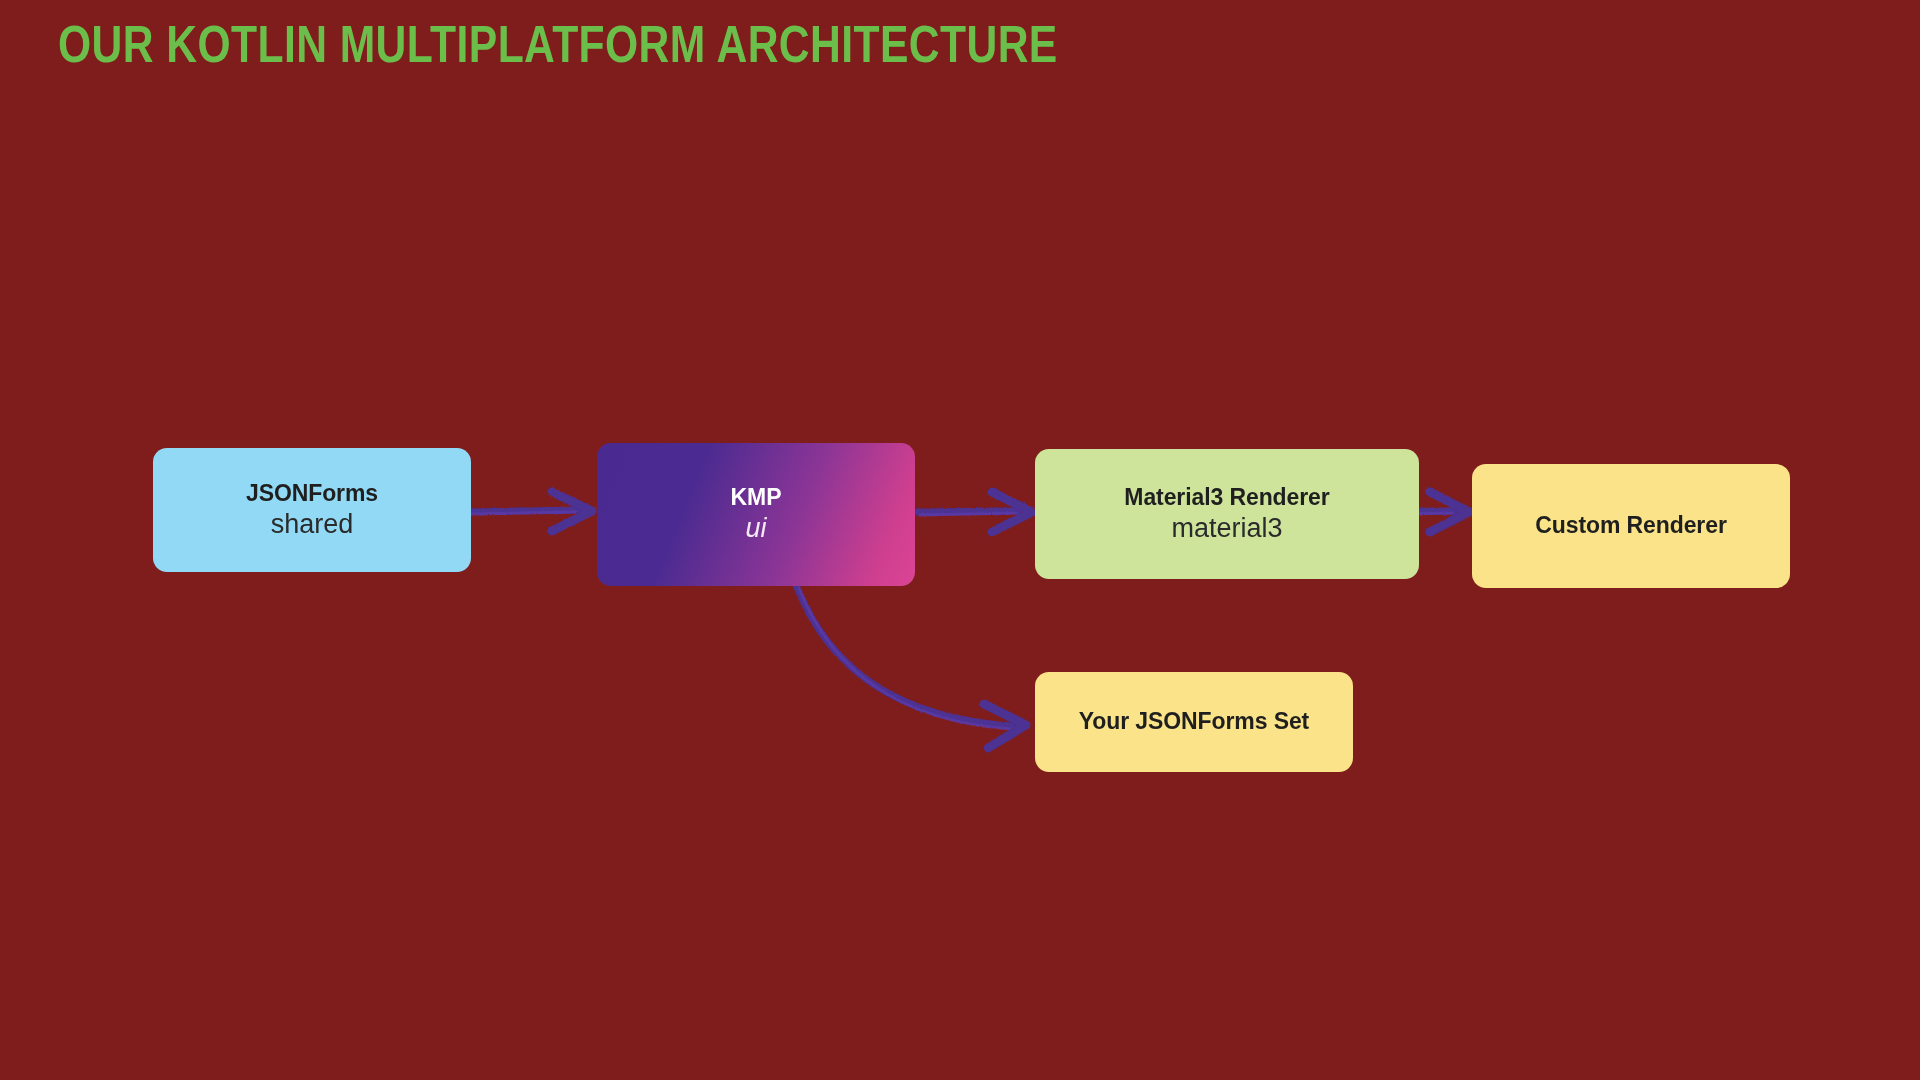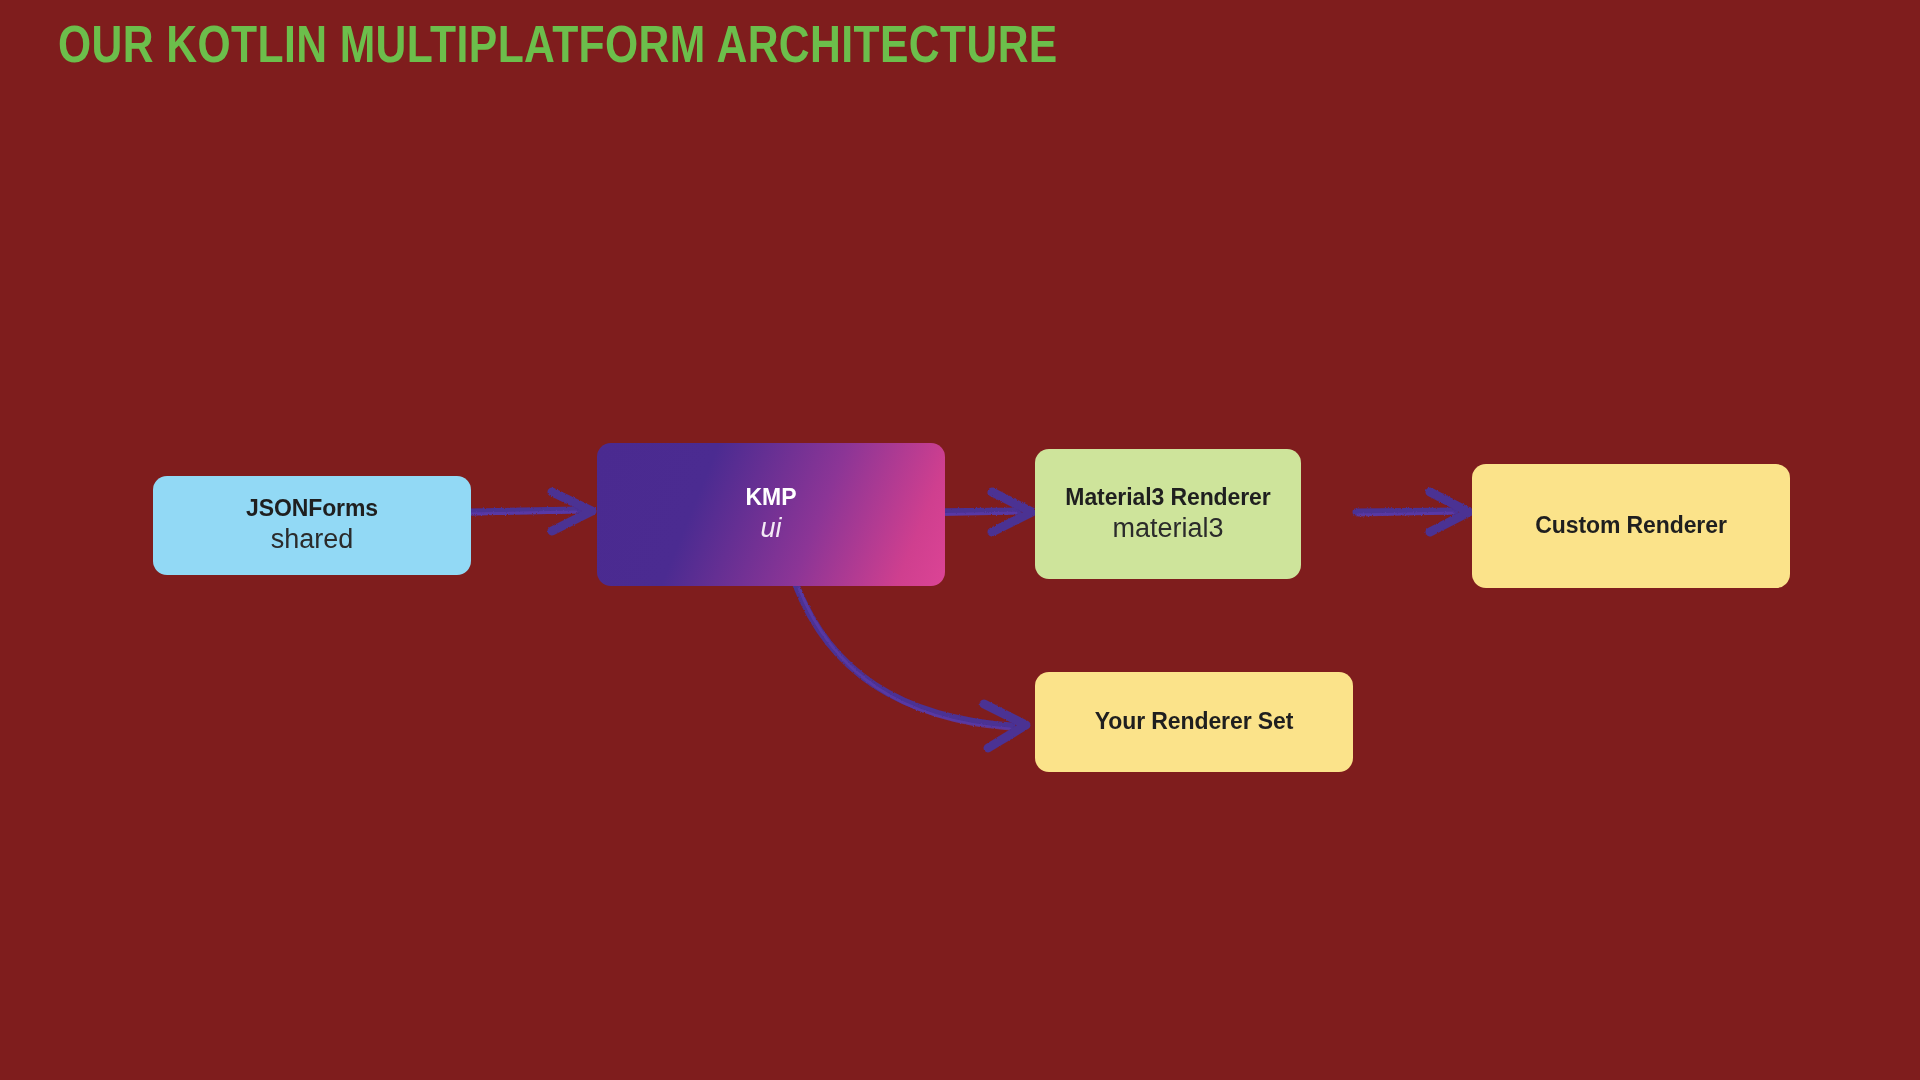--- a/index.html
+++ b/index.html
@@ -82,42 +82,42 @@
     font-weight: 400;
     font-size: 27px;
     color: #2b2b2b;
     margin-top: 2px;
     white-space: nowrap;
   }
 
   
   #node-jsonforms {
     left: 153px;
-    top: 476px;
-    width: 318px;
-    height: 99px;
+    top: 448px;
+    width: 318px;
+    height: 124px;
     background: #92D9F5;
   }
 
   
   #node-kmp {
     left: 597px;
     top: 443px;
-    width: 348px;
+    width: 318px;
     height: 143px;
     background: linear-gradient(112deg, #4A2A90 0%, #4B2B91 30%, #8C3596 62%, #CF3F8F 88%, #DC4495 100%);
   }
   #node-kmp .node-title { color: #ffffff; }
   #node-kmp .node-sub { color: #f3eaf5; font-style: italic; }
 
   
   #node-material3 {
     left: 1035px;
     top: 449px;
-    width: 266px;
+    width: 384px;
     height: 130px;
     background: #CEE49B;
   }
 
   
   #node-custom {
     left: 1472px;
     top: 464px;
     width: 318px;
     height: 124px;
@@ -192,17 +192,17 @@
     <div class="node" id="node-material3">
       <div class="node-title">Material3 Renderer</div>
       <div class="node-sub">material3</div>
     </div>
 
     <div class="node" id="node-custom">
       <div class="node-title">Custom Renderer</div>
     </div>
 
     <div class="node" id="node-yourset">
-      <div class="node-title">Your Renderer Set</div>
+      <div class="node-title">Your JSONForms Set</div>
     </div>
 
   </div>
 </div>
 
 </body></html>

